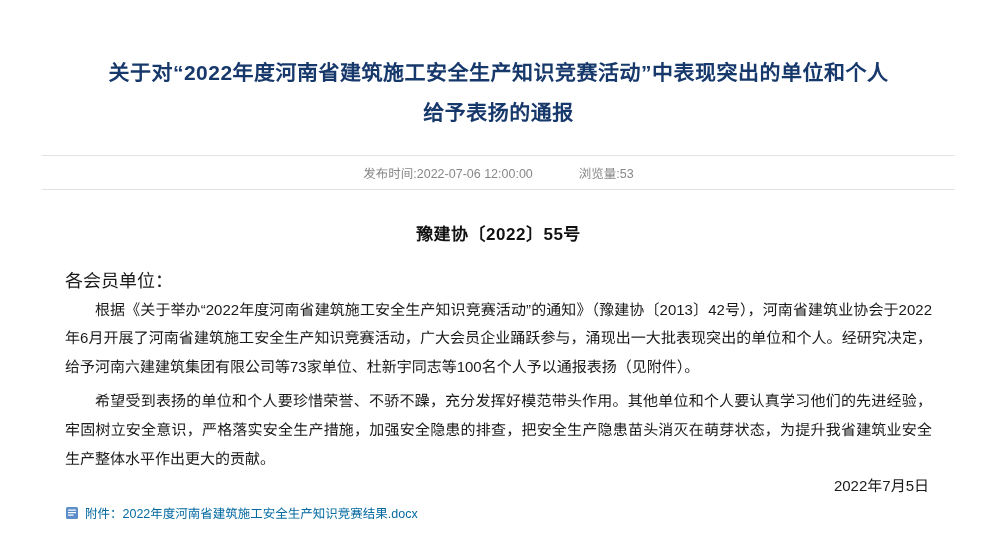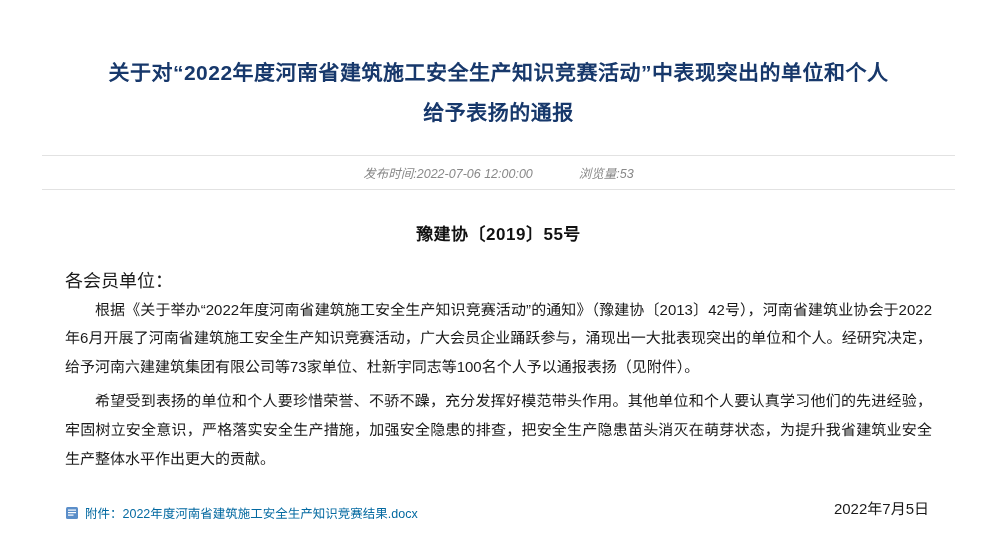--- a/index.html
+++ b/index.html
@@ -35,21 +35,20 @@
     margin: 22px 12px 0 12px;
     border-top: 1px solid #e2e2e2;
     border-bottom: 1px solid #e2e2e2;
     height: 33px;
     display: flex;
     align-items: center;
     justify-content: center;
     gap: 46px;
     font-size: 12.5px;
     color: #888888;
-    font-style: italic;
   }
   .meta-item {
     white-space: nowrap;
   }
   .doc-number {
     text-align: center;
     font-size: 17px;
     font-weight: bold;
     color: #111111;
     margin-top: 30px;
@@ -90,38 +89,38 @@
   }
   .attach-icon svg { display: block; }
   .attachment-link {
     color: #0369a1;
     text-decoration: none;
     cursor: pointer;
   }
   .date-line {
     position: absolute;
     right: 68px;
-    bottom: 20px;
+    bottom: 43px;
     font-size: 15px;
     color: #1a1a1a;
   }
 </style>
 </head>
 <body>
 
 <div class="page">
 
   <h1 class="doc-title">关于对“2022年度河南省建筑施工安全生产知识竞赛活动”中表现突出的单位和个人给予表扬的通报</h1>
 
   <div class="meta-bar">
     <span class="meta-item">发布时间:2022-07-06 12:00:00</span>
     <span class="meta-item">浏览量:53</span>
   </div>
 
-  <div class="doc-number">豫建协〔2019〕55号</div>
+  <div class="doc-number">豫建协〔2022〕55号</div>
 
   <div class="body-wrap">
     <p class="salutation">各会员单位：</p>
     <p class="para">根据《关于举办“2022年度河南省建筑施工安全生产知识竞赛活动”的通知》（豫建协〔2013〕42号），河南省建筑业协会于2022年6月开展了河南省建筑施工安全生产知识竞赛活动，广大会员企业踊跃参与，涌现出一大批表现突出的单位和个人。经研究决定，给予河南六建建筑集团有限公司等73家单位、杜新宇同志等100名个人予以通报表扬（见附件）。</p>
     <p class="para">希望受到表扬的单位和个人要珍惜荣誉、不骄不躁，充分发挥好模范带头作用。其他单位和个人要认真学习他们的先进经验，牢固树立安全意识，严格落实安全生产措施，加强安全隐患的排查，把安全生产隐患苗头消灭在萌芽状态，为提升我省建筑业安全生产整体水平作出更大的贡献。</p>
   </div>
 
   <div class="attachment-row">
     <span class="attach-icon">
       <svg width="14" height="14" viewBox="0 0 14 14" xmlns="http://www.w3.org/2000/svg">

